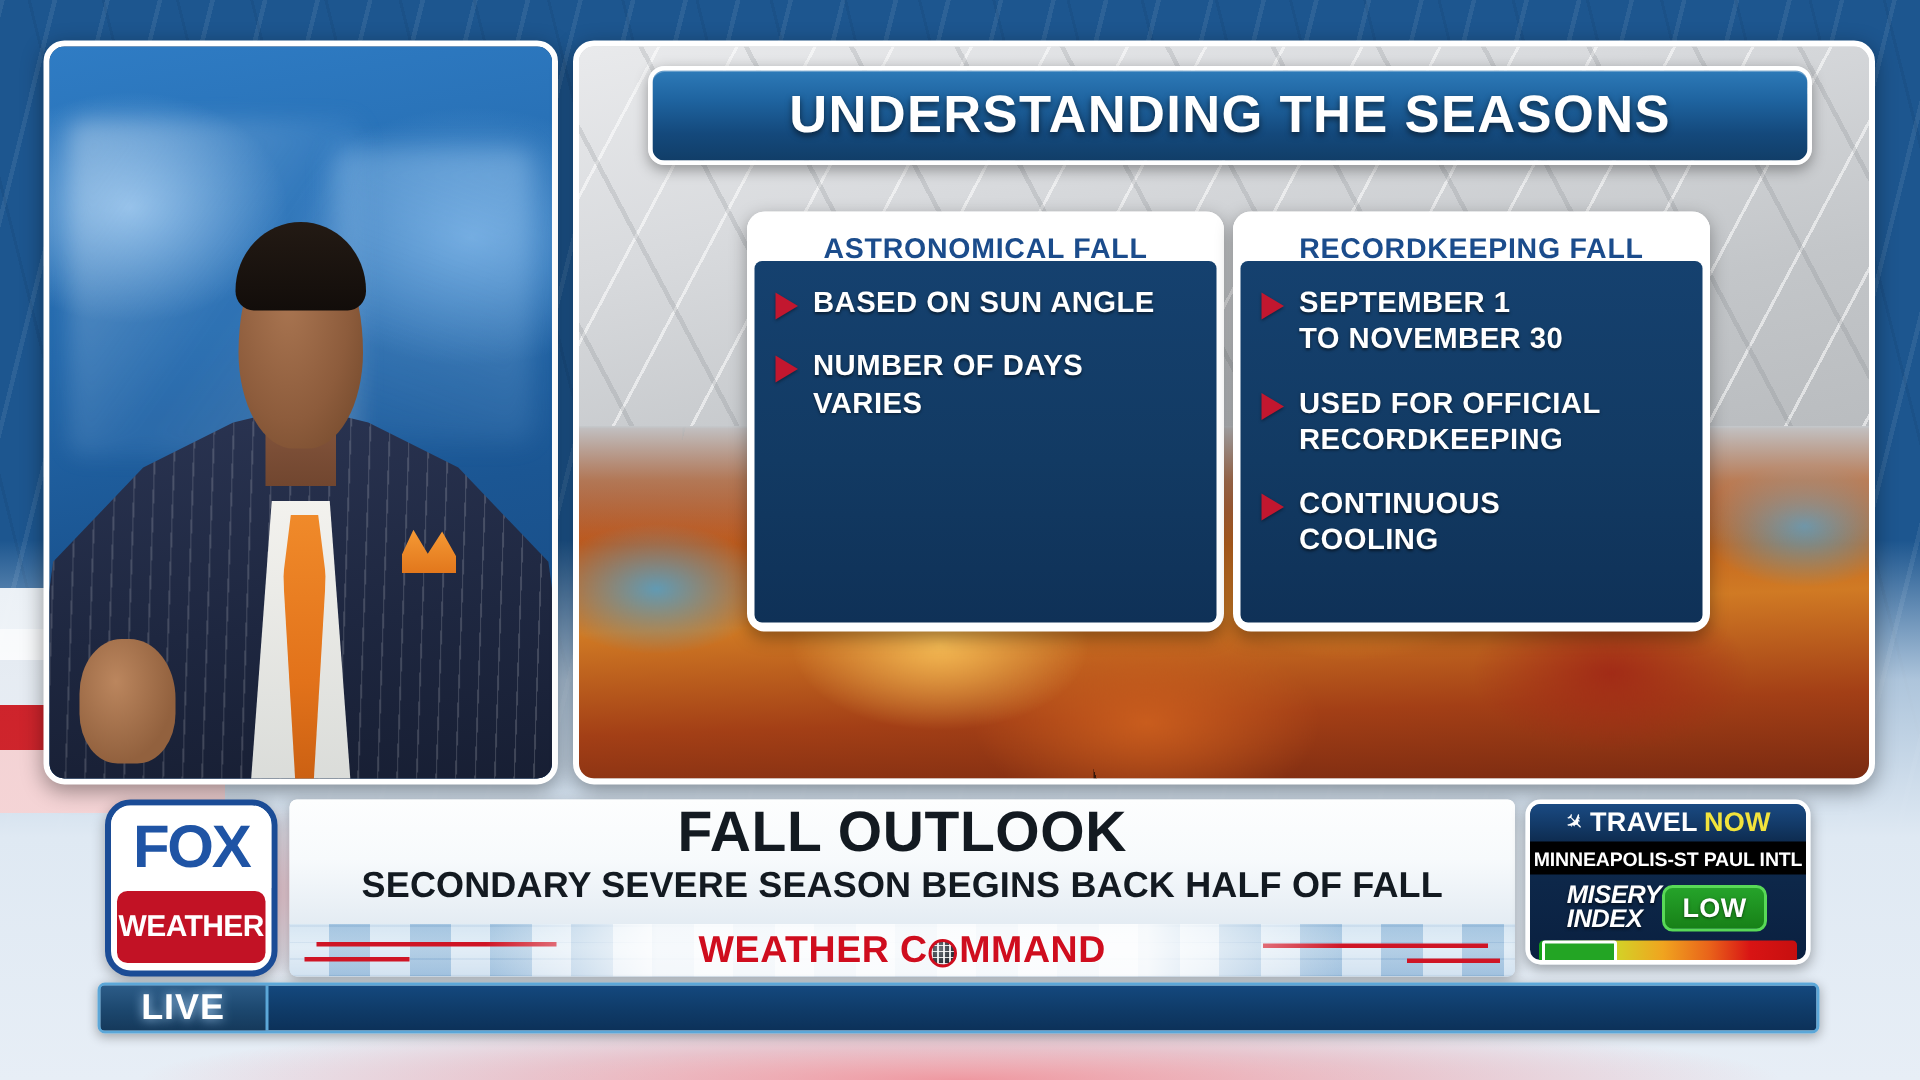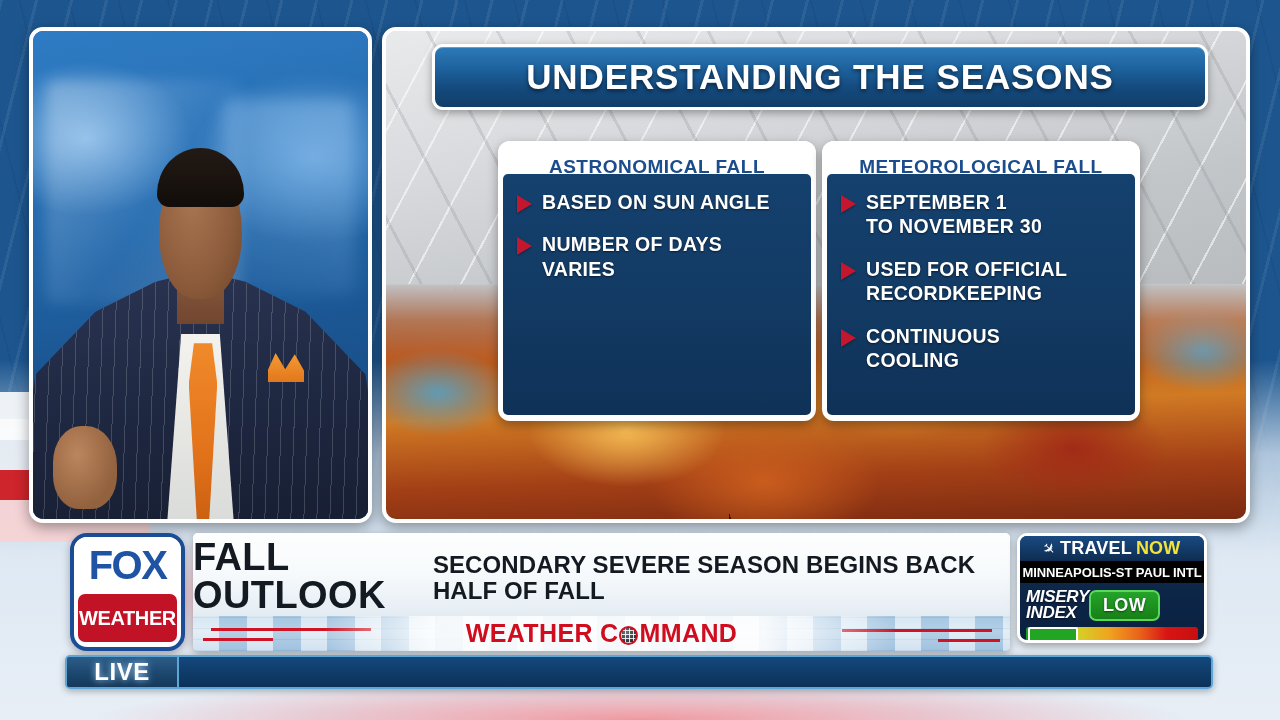--- a/index.html
+++ b/index.html
@@ -228,21 +228,21 @@
     color:#ffffff; font-size:20px; font-weight:bold; letter-spacing:-.4px;
   }
 
   #chyron{
     position:absolute; left:193px; top:533px; width:817px; height:118px;
     border-radius:5px; overflow:hidden;
     box-shadow:0 3px 9px rgba(0,0,0,.3);
     background:linear-gradient(180deg,#ffffff 0%,#f4f7fa 52%,#e2eaf1 100%);
   }
   #chyron-main{
-    height:83px; display:flex; flex-direction:row; align-items:center; justify-content:flex-start;
+    height:83px; display:flex; flex-direction:column; align-items:center; justify-content:flex-start;
     background:linear-gradient(180deg,#fdfefe 0%,#f7fafc 48%,#e4ecf3 100%);
     padding-top:3px;
   }
   #chyron-title{
     color:#131a21; font-size:38px; font-weight:bold; letter-spacing:.4px; line-height:1;
   }
   #chyron-sub{
     color:#131a21; font-size:24px; font-weight:bold; letter-spacing:.1px; line-height:1.1; margin-top:4px;
   }
   #weather-command-bar{
@@ -292,21 +292,21 @@
     background:linear-gradient(180deg,#1a4a82 0%,#133a68 55%,#0e2c50 100%);
   }
   #plane-icon{ color:#ffffff; font-size:15px; line-height:1; transform:rotate(45deg); }
   #travel-now-1{ color:#ffffff; font-size:18px; font-weight:bold; letter-spacing:.2px; }
   #travel-now-2{ color:#f2e33c; font-size:18px; font-weight:bold; letter-spacing:.2px; }
   #travel-airport{
     height:22px; display:flex; align-items:center; justify-content:center;
     background:#000000; color:#ffffff; font-size:13px; font-weight:bold; letter-spacing:-.1px;
   }
   #misery-row{
-    height:44px; display:flex; align-items:center; justify-content:flex-start;
+    height:44px; display:flex; align-items:center; justify-content:center;
     padding:0 7px 0 6px;
   }
   #misery-label{
     color:#ffffff; font-style:italic; font-weight:bold; font-size:17px; line-height:.95;
     letter-spacing:-.3px; text-align:left; text-shadow:0 1px 2px rgba(0,0,0,.6);
   }
   #misery-badge{
     background:linear-gradient(180deg,#25a32a,#178017);
     border:2px solid #58d957; border-radius:7px;
     padding:3px 12px;
@@ -383,21 +383,21 @@
       <div class="bullet-row">
         <span class="bullet-tri"></span>
         <span class="bullet-text">NUMBER OF DAYS
 VARIES</span>
       </div>
     </div>
   </div>
 
   <div class="card" id="card-meteorological">
     <div class="card-header">
-      <span class="card-header-text">METEOROLOGICAL FALL</span>
+      <span class="card-header-text">RECORDKEEPING FALL</span>
     </div>
     <div class="card-body">
       <div class="bullet-row">
         <span class="bullet-tri"></span>
         <span class="bullet-text">SEPTEMBER 1
 TO NOVEMBER 30</span>
       </div>
       <div class="bullet-row">
         <span class="bullet-tri"></span>
         <span class="bullet-text">USED FOR OFFICIAL

